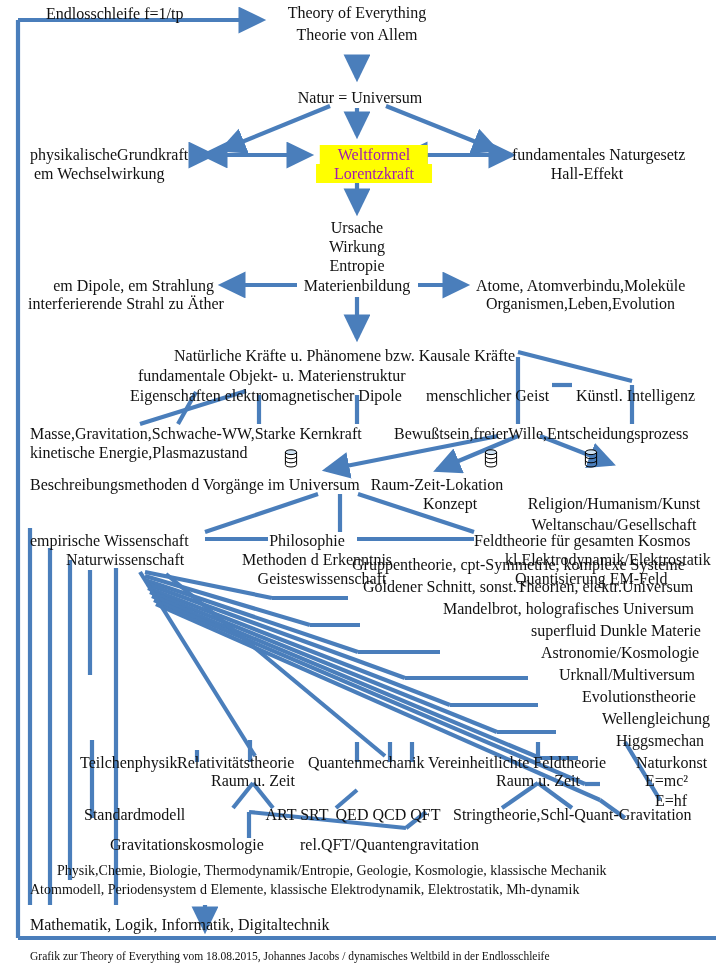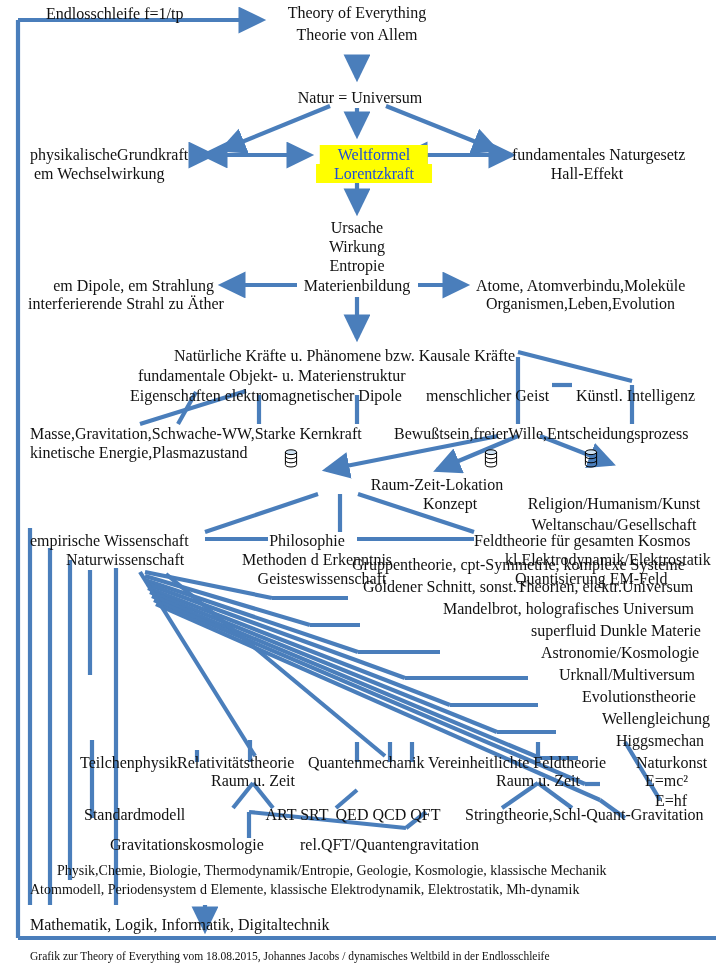--- a/index.html
+++ b/index.html
@@ -2,21 +2,21 @@
 <html><head>
 <meta charset="utf-8">
 <style>
   html,body{margin:0;padding:0;background:#ffffff;}
   body{font-family:"Liberation Serif","DejaVu Serif",serif;color:#000;}
   #canvas{position:relative;width:720px;height:968px;overflow:hidden;background:#fff;}
   #edges{position:absolute;left:0;top:0;width:720px;height:968px;}
   .node{position:absolute;white-space:nowrap;font-size:14.5px;line-height:17px;color:#111;}
   .node.ctr{transform:translateX(-50%);text-align:center;}
   .node.rt{transform:translateX(-100%);text-align:right;}
-  .hl{background:#ffff00;color:#1d4ed8;padding:0 18px;display:inline-block;margin-left:32px;}
+  .hl{background:#ffff00;color:#a21caf;padding:0 18px;display:inline-block;margin-left:32px;}
   .dbicon{position:absolute;width:14px;height:19px;}
   .caption{position:absolute;font-size:11.5px;color:#111;white-space:nowrap;}
   .big{font-size:16px;line-height:19px;}
 </style>
 </head>
 <body>
 
 <div id="canvas">
 
   <svg id="edges" viewBox="0 0 720 968">
@@ -177,20 +177,21 @@
     <ellipse cx="7" cy="3.2" rx="5.6" ry="2.4" fill="#cfe2f3" stroke="#000" stroke-width="1"></ellipse>
     <path d="M1.4,3.2 V15.6 a5.6,2.4 0 0 0 11.2,0 V3.2" fill="none" stroke="#000" stroke-width="1"></path>
     <path d="M1.4,7.3 a5.6,2.4 0 0 0 11.2,0 M1.4,11.4 a5.6,2.4 0 0 0 11.2,0" fill="none" stroke="#000" stroke-width="1"></path>
   </svg>
   <svg class="dbicon" style="left:584px;top:449px;" viewBox="0 0 14 19">
     <ellipse cx="7" cy="3.2" rx="5.6" ry="2.4" fill="#cfe2f3" stroke="#000" stroke-width="1"></ellipse>
     <path d="M1.4,3.2 V15.6 a5.6,2.4 0 0 0 11.2,0 V3.2" fill="none" stroke="#000" stroke-width="1"></path>
     <path d="M1.4,7.3 a5.6,2.4 0 0 0 11.2,0 M1.4,11.4 a5.6,2.4 0 0 0 11.2,0" fill="none" stroke="#000" stroke-width="1"></path>
   </svg>
 
+  <div class="node big" style="left:30px;top:475px;">Beschreibungsmethoden d Vorgänge im Universum</div>
   <div class="node ctr big" style="left:437px;top:475px;">Raum-Zeit-Lokation</div>
   <div class="node ctr big" style="left:450px;top:494px;">Konzept</div>
   <div class="node ctr big" style="left:614px;top:475px;margin-top:40px;">Weltanschau/Gesellschaft</div>
   <div class="node big" style="left:30px;top:531px;">empirische Wissenschaft</div>
 
   <div class="node ctr big" style="left:614px;top:494px;">Religion/Humanism/Kunst</div>
   <div class="node big" style="left:66px;top:550px;">Naturwissenschaft</div>
 
   <div class="node ctr big" style="left:307px;top:531px;">Philosophie</div>
   <div class="node ctr big" style="left:317px;top:550px;">Methoden d Erkenntnis</div>
@@ -217,21 +218,21 @@
   <div class="node big" style="left: 428px; top: 753px;">Vereinheitlichte Feldtheorie</div>
 
   <div class="node ctr big" style="left: 253px; top: 771px;">Raum u. Zeit</div>
   <div class="node ctr big" style="left: 538px; top: 771px;">Raum u. Zeit</div>
   <div class="node big" style="left: 645px; top: 771px;"><span>E=mc²</span></div>
   <div class="node big" style="left: 655px; top: 791px;">E=hf</div>
 
   <div class="node big" style="left: 84px; top: 805px;">Standardmodell</div>
   <div class="node ctr big" style="left: 253px; top: 805px; margin-left: 44px;">ART SRT</div>
   <div class="node ctr big" style="left: 388px; top: 805px;">QED QCD QFT</div>
-  <div class="node big" style="left: 453px; top: 805px; margin-left: 12px;">Stringtheorie,Schl-Quant-Gravitation</div>
+  <div class="node big" style="left: 453px; top: 805px;">Stringtheorie,Schl-Quant-Gravitation</div>
 
   <div class="node big" style="left: 110px; top: 835px;">Gravitationskosmologie</div>
   <div class="node big" style="left: 300px; top: 835px;">rel.QFT/Quantengravitation</div>
 
   <div class="node" style="left: 30px; top: 881px; font-size: 14px;">Atommodell, Periodensystem d Elemente, klassische Elektrodynamik, Elektrostatik, Mh-dynamik</div>
   <div class="node" style="left: 57px; top: 862px; font-size: 14px;">Physik,Chemie, Biologie, Thermodynamik/Entropie, Geologie, Kosmologie, klassische Mechanik</div>
 
   <div class="node big" style="left: 30px; top: 915px;">Mathematik, Logik, Informatik, Digitaltechnik</div>
 
   <div class="caption" style="left: 30px; top: 950px;">Grafik zur Theory of Everything vom 18.08.2015, Johannes Jacobs / dynamisches Weltbild in der Endlosschleife</div>

